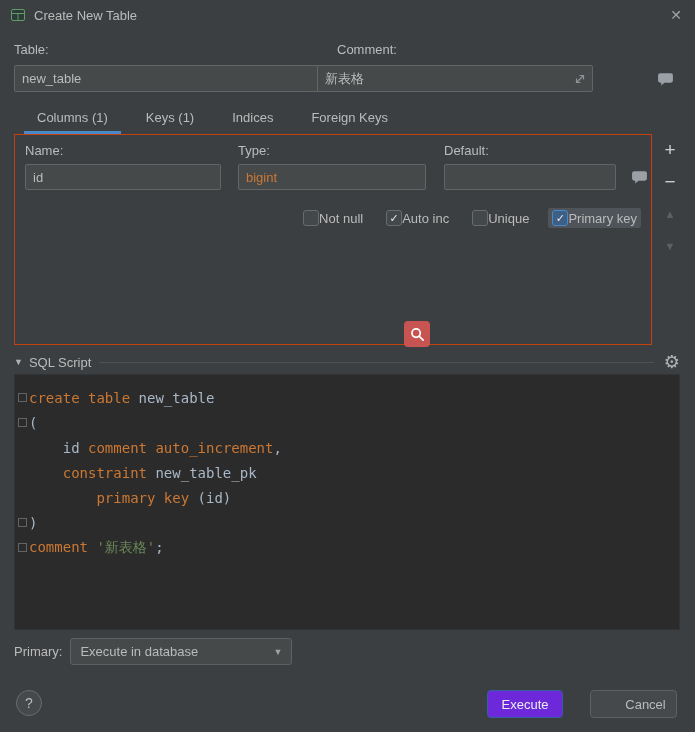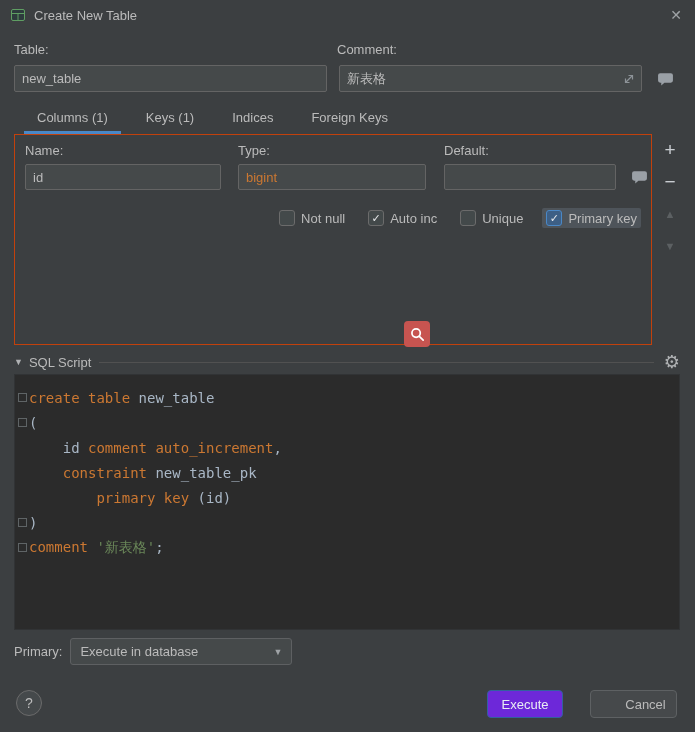--- a/index.html
+++ b/index.html
@@ -25,21 +25,21 @@
     background: #45494a; border: 1px solid #646464; border-radius: 2px;
     color: #bbbbbb; font: 13px "Liberation Sans", "DejaVu Sans", sans-serif;
     padding: 0 7px; outline: none; height: 27px; width: 100%;
   }
   input.tf.type-input { color: #cc7832; }
 
   .lbl { color: #bbbbbb; }
   .lbl-table { left: 14px; top: 42px; }
   .lbl-comment { left: 337px; top: 42px; }
   .fld-table { left: 14px; top: 65px; width: 313px; }
-  .fld-comment-wrap { left: 339px; top: 65px; width: 303px; }
+  .fld-comment-wrap { left: 317px; top: 65px; width: 276px; }
   .expand-ic { position: absolute; right: 7px; top: 8px; opacity: .85; }
   .icon-btn { background: none; border: none; cursor: pointer; display: flex; align-items: center; justify-content: center; }
   .comment-btn-top { left: 650px; top: 66px; width: 30px; height: 26px; }
   .comment-btn-default { position: absolute; left: 609px; top: 29px; width: 30px; height: 26px; }
 
   
   .tab-bar { left: 24px; top: 104px; height: 30px; display: flex; gap: 12px; }
   .tab { padding: 0 13px; display: flex; align-items: center; color: #bbbbbb; border-bottom: 3px solid transparent; cursor: pointer; }
   .tab.active { border-bottom-color: #4a88c7; }
 
@@ -47,21 +47,21 @@
   .panel { left: 14px; top: 134px; width: 638px; height: 211px; border: 1px solid #c2410c; background: #3c3f41; }
   .p-lbl-name { left: 10px; top: 8px; }
   .p-lbl-type { left: 223px; top: 8px; }
   .p-lbl-default { left: 429px; top: 8px; }
   .p-fld-name { left: 10px; top: 29px; width: 196px; }
   .p-fld-type { left: 223px; top: 29px; width: 188px; }
   .p-fld-default { left: 429px; top: 29px; width: 172px; }
   .p-fld-name input, .p-fld-type input, .p-fld-default input { height: 26px; }
 
   .flags-row { position: absolute; top: 73px; right: 10px; display: flex; align-items: center; }
-  .cb { display: inline-flex; align-items: center; gap: 6px; margin-left: 15px; cursor: pointer; padding: 2px 4px; border-radius: 2px; }
+  .cb { display: inline-flex; align-items: center; margin-left: 15px; cursor: pointer; padding: 2px 4px; border-radius: 2px; }
   .cb.focused { background: #4e545a; }
   .cb .box {
     width: 16px; height: 16px; border: 1px solid #6b6b6b; border-radius: 3px; background: #43494a;
     display: inline-flex; align-items: center; justify-content: center; font-size: 11px; line-height: 1; color: #e8eaec;
   }
   .cb.focused .box { border-color: #4a88c7; background: #3d5f85; }
 
   
   .side-toolbar { left: 655px; top: 138px; width: 30px; display: flex; flex-direction: column; align-items: center; }
   .tb-btn { width: 24px; height: 24px; margin-bottom: 8px; display: flex; align-items: center; justify-content: center;

